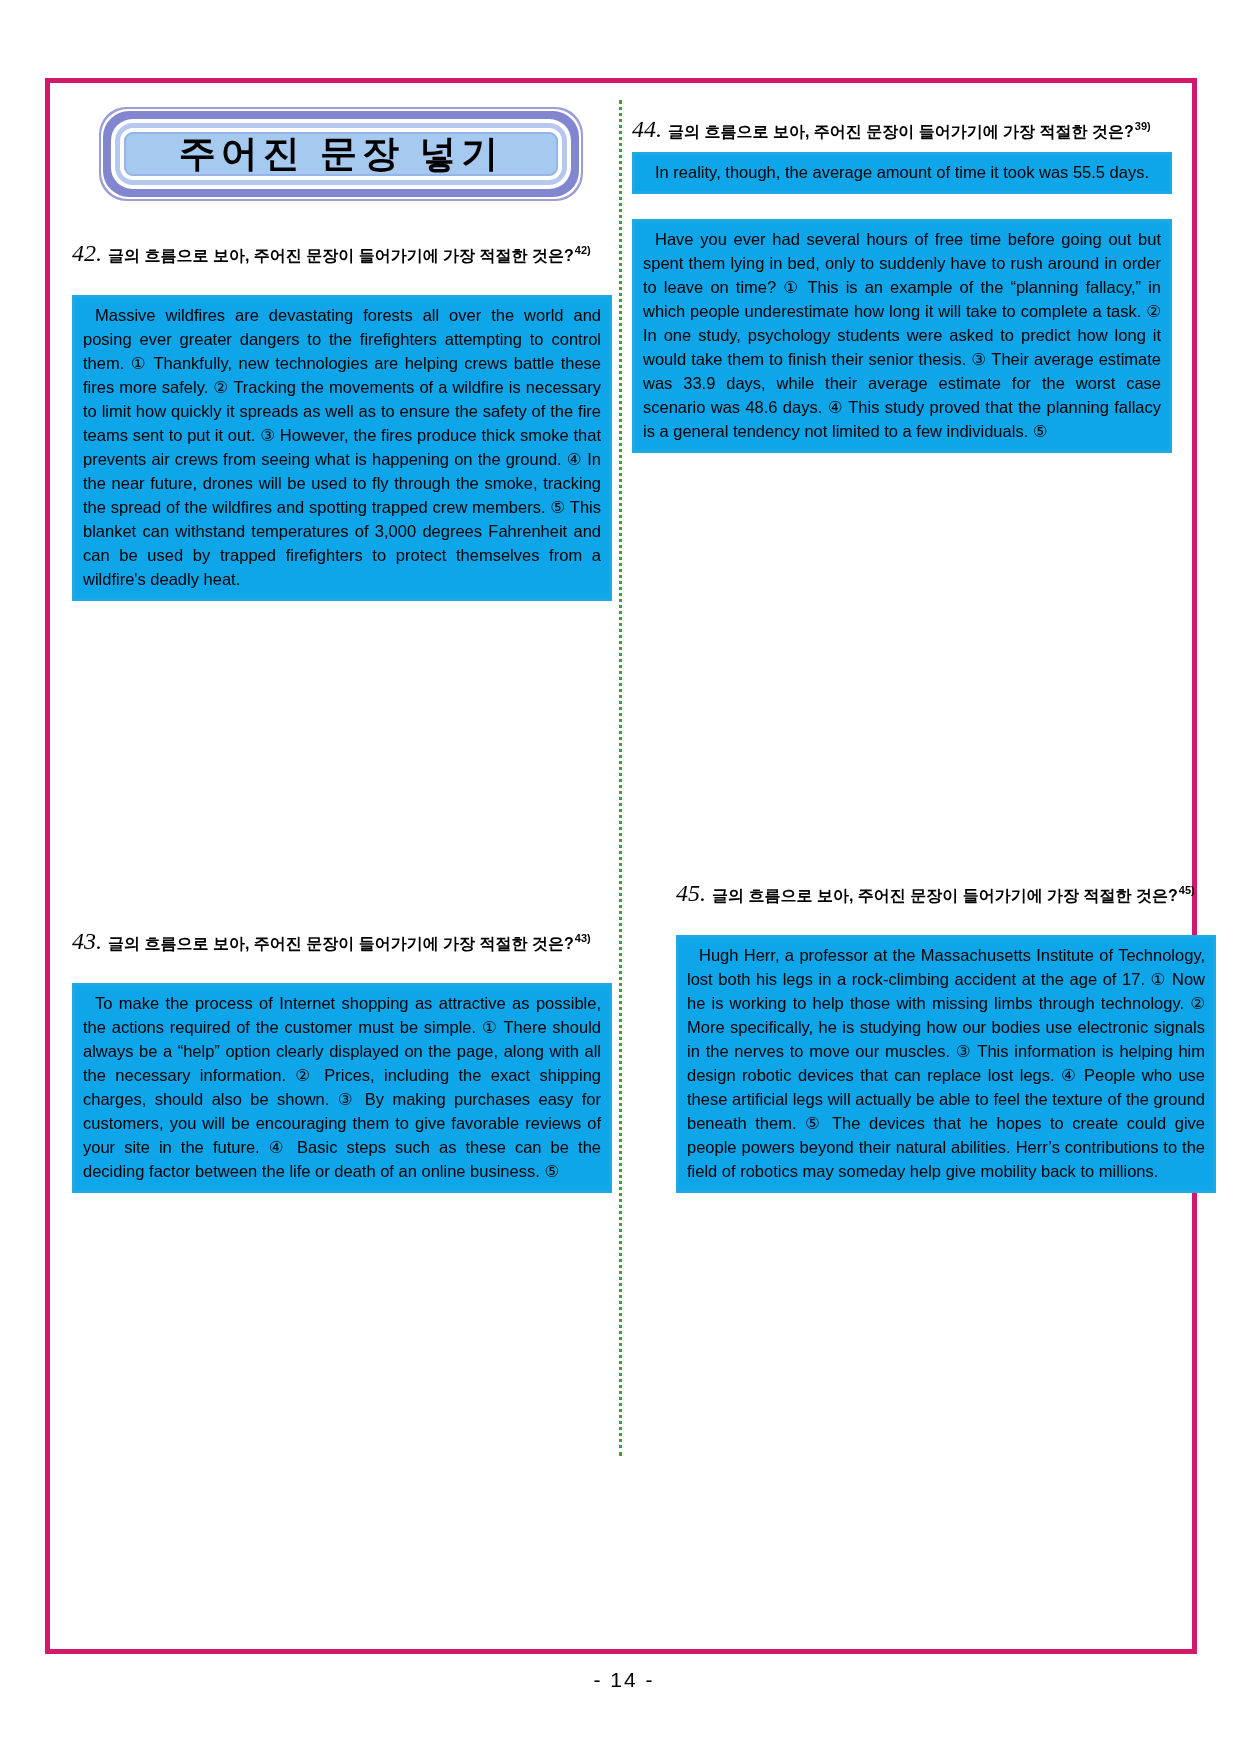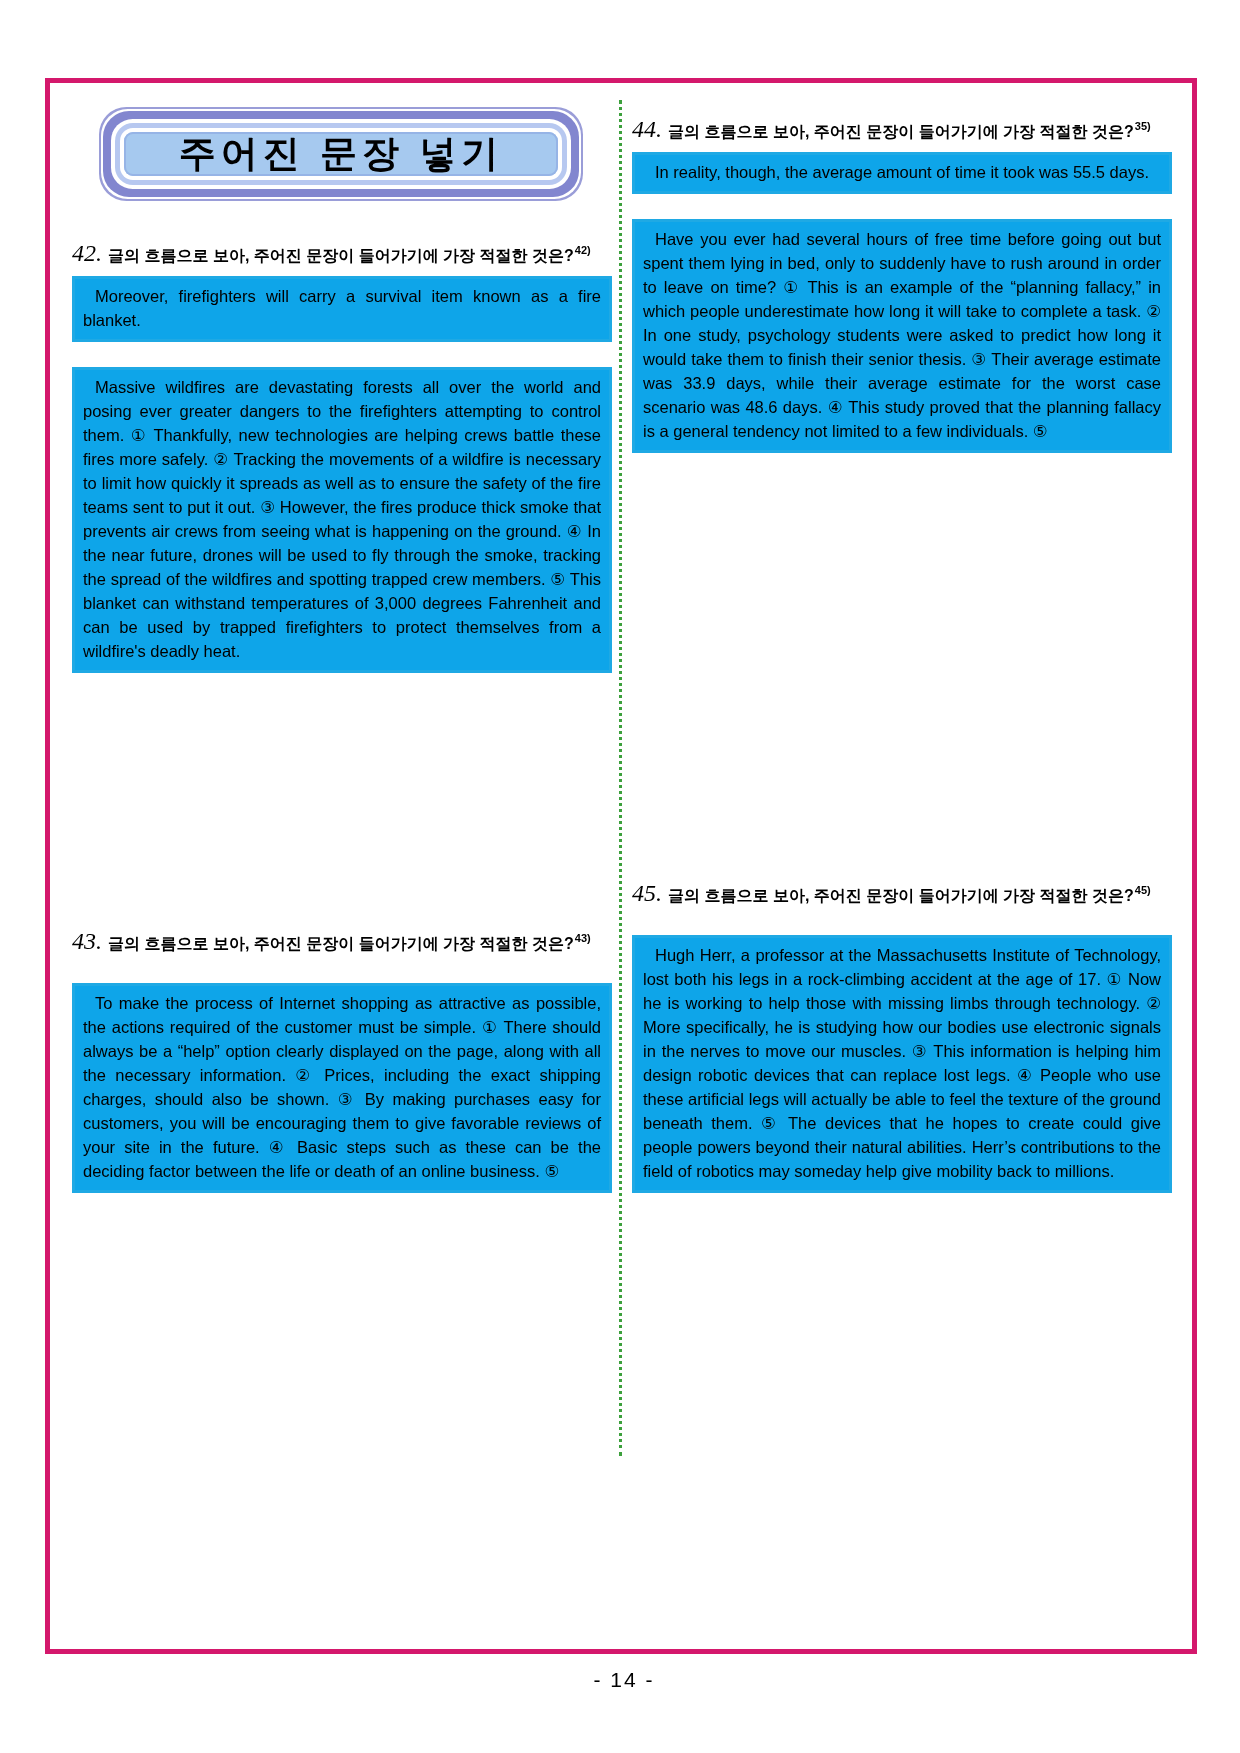--- a/index.html
+++ b/index.html
@@ -82,50 +82,47 @@
 <div class="col-divider"></div>
 
 <div class="title-box">
   <span class="title-text">주어진 문장 넣기</span>
 </div>
 
 <section class="question q-left" style="top:240px;">
   <div class="q-header">
     <span class="q-num">42.</span><span class="q-prompt">글의 흐름으로 보아, 주어진 문장이 들어가기에 가장 적절한 것은?</span><span class="q-note">42)</span>
   </div>
-  <div class="given-box">
-    <p>Moreover, firefighters will carry a survival item known as a fire blanket.</p>
-  </div>
   <div class="passage-box">
     <p>Massive wildfires are devastating forests all over the world and posing ever greater dangers to the firefighters attempting to control them. ① Thankfully, new technologies are helping crews battle these fires more safely. ② Tracking the movements of a wildfire is necessary to limit how quickly it spreads as well as to ensure the safety of the fire teams sent to put it out. ③ However, the fires produce thick smoke that prevents air crews from seeing what is happening on the ground. ④ In the near future, drones will be used to fly through the smoke, tracking the spread of the wildfires and spotting trapped crew members. ⑤ This blanket can withstand temperatures of 3,000 degrees Fahrenheit and can be used by trapped firefighters to protect themselves from a wildfire's deadly heat.</p>
   </div>
 </section>
 
 <section class="question q-left" style="top:928px;">
   <div class="q-header">
     <span class="q-num">43.</span><span class="q-prompt">글의 흐름으로 보아, 주어진 문장이 들어가기에 가장 적절한 것은?</span><span class="q-note">43)</span>
   </div>
   <div class="passage-box">
     <p>To make the process of Internet shopping as attractive as possible, the actions required of the customer must be simple. ① There should always be a “help” option clearly displayed on the page, along with all the necessary information. ② Prices, including the exact shipping charges, should also be shown. ③ By making purchases easy for customers, you will be encouraging them to give favorable reviews of your site in the future. ④ Basic steps such as these can be the deciding factor between the life or death of an online business. ⑤</p>
   </div>
 </section>
 
 <section class="question q-right" style="top:116px;">
   <div class="q-header">
-    <span class="q-num">44.</span><span class="q-prompt">글의 흐름으로 보아, 주어진 문장이 들어가기에 가장 적절한 것은?</span><span class="q-note">35)</span>
+    <span class="q-num">44.</span><span class="q-prompt">글의 흐름으로 보아, 주어진 문장이 들어가기에 가장 적절한 것은?</span><span class="q-note">39)</span>
   </div>
   <div class="given-box">
     <p>In reality, though, the average amount of time it took was 55.5 days.</p>
   </div>
   <div class="passage-box">
     <p>Have you ever had several hours of free time before going out but spent them lying in bed, only to suddenly have to rush around in order to leave on time? ① This is an example of the “planning fallacy,” in which people underestimate how long it will take to complete a task. ② In one study, psychology students were asked to predict how long it would take them to finish their senior thesis. ③ Their average estimate was 33.9 days, while their average estimate for the worst case scenario was 48.6 days. ④ This study proved that the planning fallacy is a general tendency not limited to a few individuals. ⑤</p>
   </div>
 </section>
 
-<section class="question q-right" style="top:880px;">
+<section class="question q-right" style="top:880px;margin-left:44px;">
   <div class="q-header">
     <span class="q-num">45.</span><span class="q-prompt">글의 흐름으로 보아, 주어진 문장이 들어가기에 가장 적절한 것은?</span><span class="q-note">45)</span>
   </div>
   <div class="passage-box">
     <p>Hugh Herr, a professor at the Massachusetts Institute of Technology, lost both his legs in a rock-climbing accident at the age of 17. ① Now he is working to help those with missing limbs through technology. ② More specifically, he is studying how our bodies use electronic signals in the nerves to move our muscles. ③ This information is helping him design robotic devices that can replace lost legs. ④ People who use these artificial legs will actually be able to feel the texture of the ground beneath them. ⑤ The devices that he hopes to create could give people powers beyond their natural abilities. Herr’s contributions to the field of robotics may someday help give mobility back to millions.</p>
   </div>
 </section>
 
 <div class="page-num">- 14 -</div>
 

